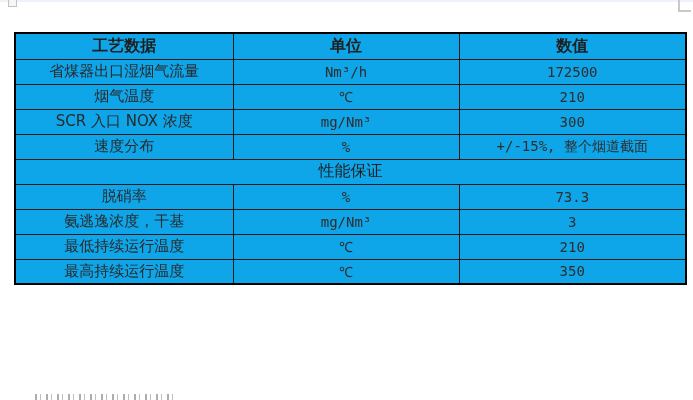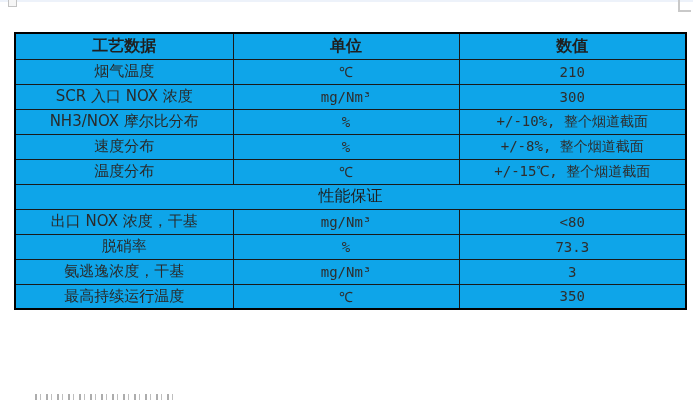--- a/index.html
+++ b/index.html
@@ -91,63 +91,58 @@
   </colgroup>
   <thead>
     <tr>
       <th>工艺数据</th>
       <th>单位</th>
       <th>数值</th>
     </tr>
   </thead>
   <tbody id="table-body">
       <tr>
+        <td class="cell-cjk">省煤器出口湿烟气流量</td>
+        <td class="cell-ascii">Nm³/h</td>
+        <td class="cell-ascii">172500</td>
+      </tr>
+      <tr>
         <td class="cell-cjk">烟气温度</td>
         <td class="cell-ascii">℃</td>
         <td class="cell-ascii">210</td>
       </tr>
       <tr>
         <td class="cell-cjk">SCR 入口 NOX 浓度</td>
         <td class="cell-ascii">mg/Nm³</td>
         <td class="cell-ascii">300</td>
       </tr>
       <tr>
-        <td class="cell-cjk">NH3/NOX 摩尔比分布</td>
-        <td class="cell-ascii">%</td>
-        <td class="cell-ascii">+/-10%, 整个烟道截面</td>
-      </tr>
-      <tr>
         <td class="cell-cjk">速度分布</td>
         <td class="cell-ascii">%</td>
-        <td class="cell-ascii">+/-8%, 整个烟道截面</td>
-      </tr>
-      <tr>
-        <td class="cell-cjk">温度分布</td>
-        <td class="cell-ascii">℃</td>
-        <td class="cell-ascii">+/-15℃, 整个烟道截面</td>
+        <td class="cell-ascii">+/-15%, 整个烟道截面</td>
       </tr>
       <tr>
         <td colspan="3" class="section-cell">性能保证</td>
-      </tr>
-      <tr>
-        <td class="cell-cjk">出口 NOX 浓度，干基</td>
-        <td class="cell-ascii">mg/Nm³</td>
-        <td class="cell-ascii">&lt;80</td>
       </tr>
       <tr>
         <td class="cell-cjk">脱硝率</td>
         <td class="cell-ascii">%</td>
         <td class="cell-ascii">73.3</td>
       </tr>
       <tr>
         <td class="cell-cjk">氨逃逸浓度，干基</td>
         <td class="cell-ascii">mg/Nm³</td>
         <td class="cell-ascii">3</td>
       </tr>
       <tr>
+        <td class="cell-cjk">最低持续运行温度</td>
+        <td class="cell-ascii">℃</td>
+        <td class="cell-ascii">210</td>
+      </tr>
+      <tr>
         <td class="cell-cjk">最高持续运行温度</td>
         <td class="cell-ascii">℃</td>
         <td class="cell-ascii">350</td>
       </tr>
     </tbody>
 </table>
 
 <div class="clipped-text-remnant"></div>
 
 </body></html>

